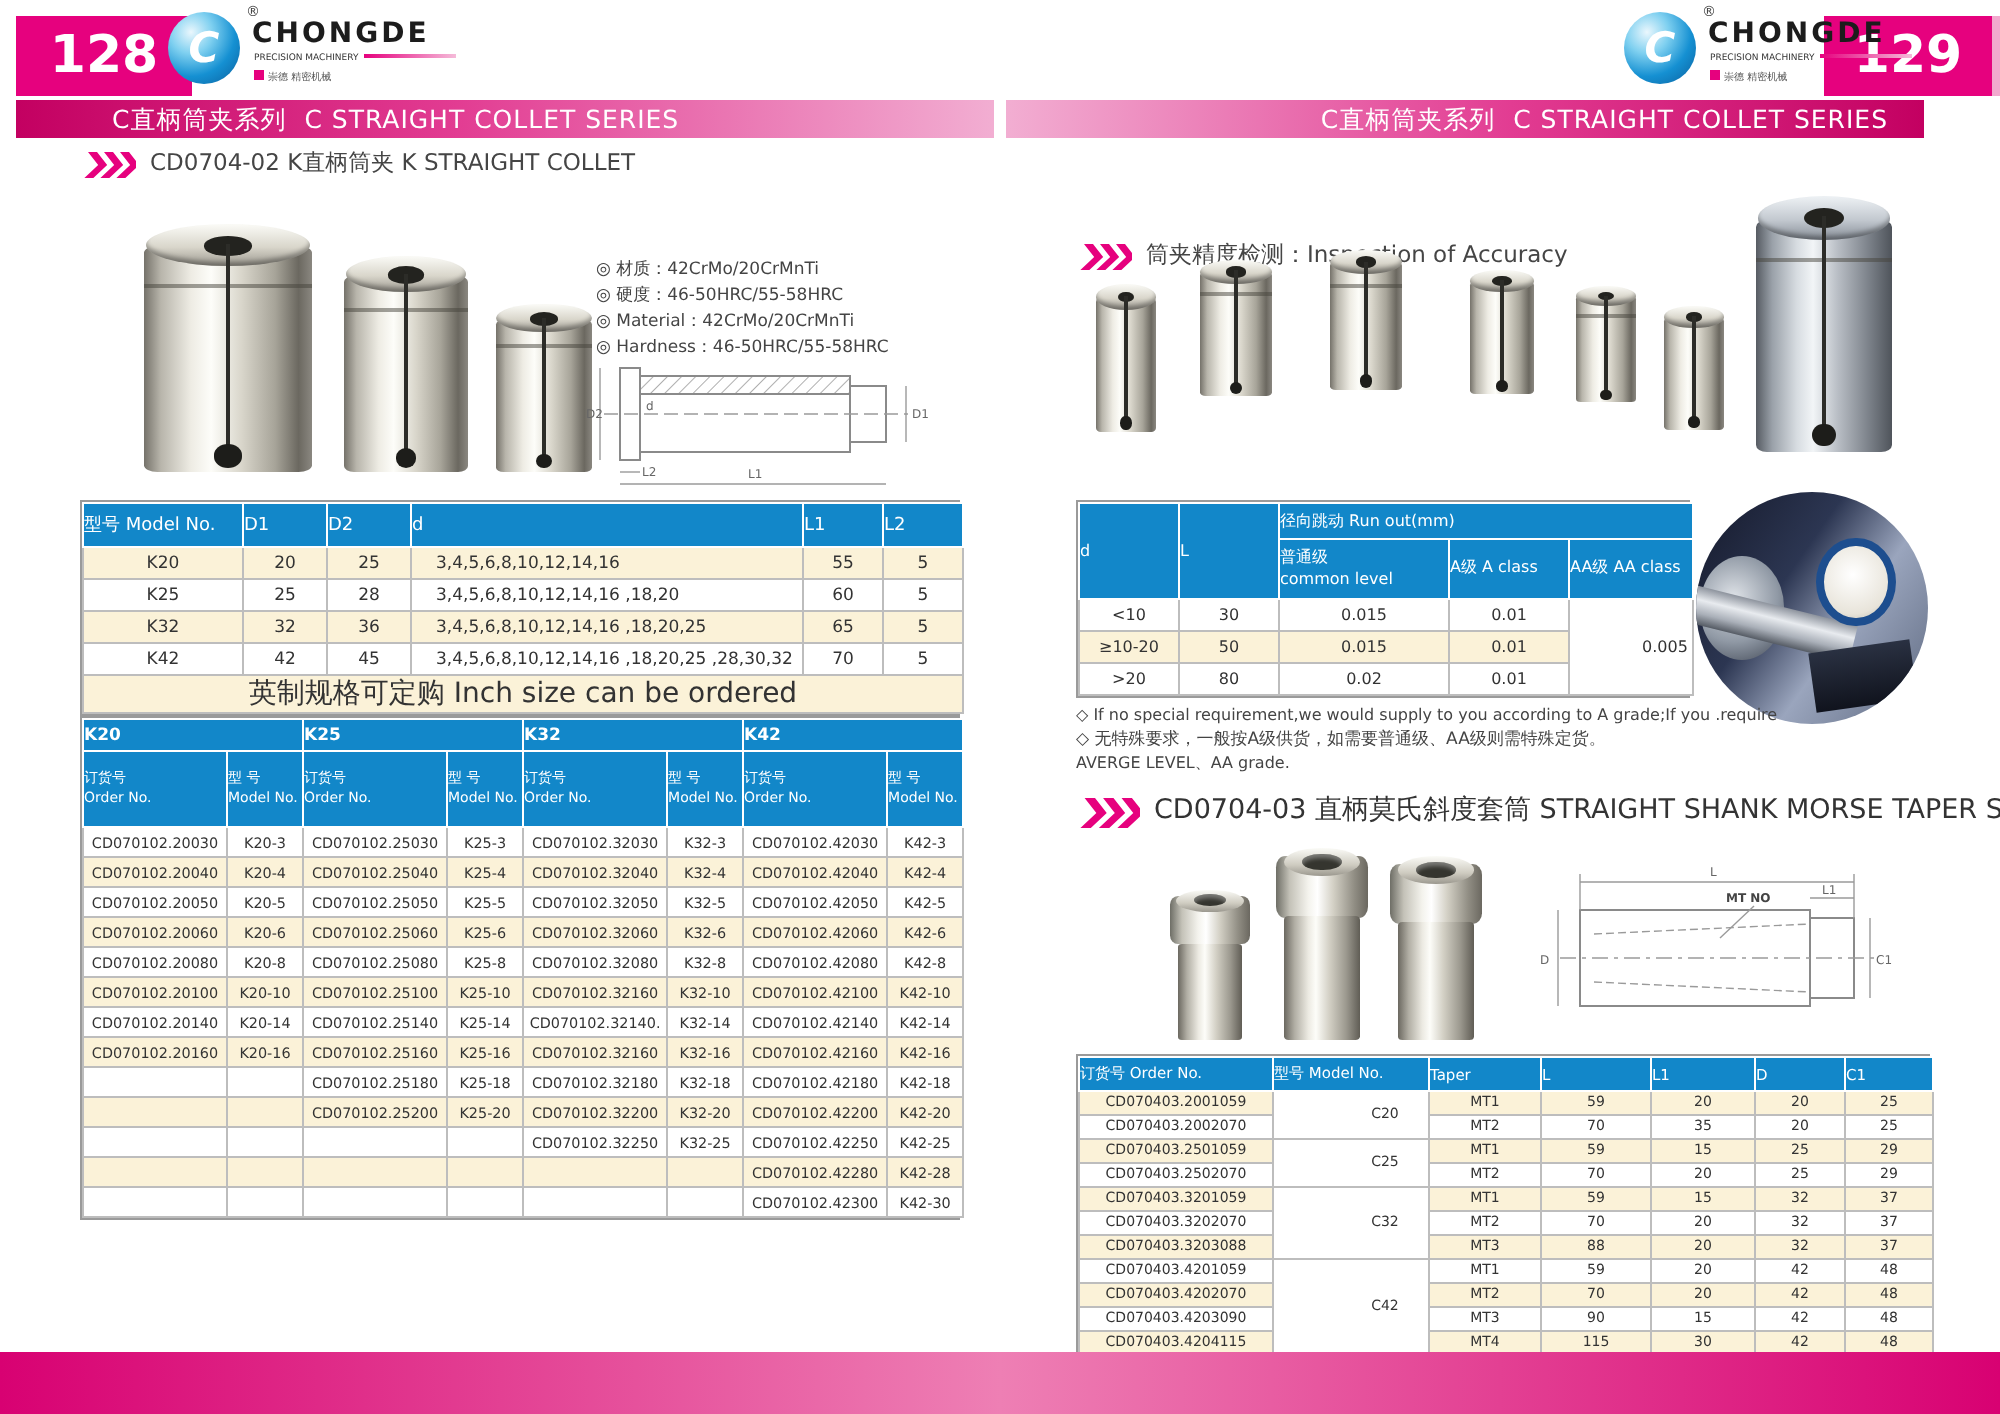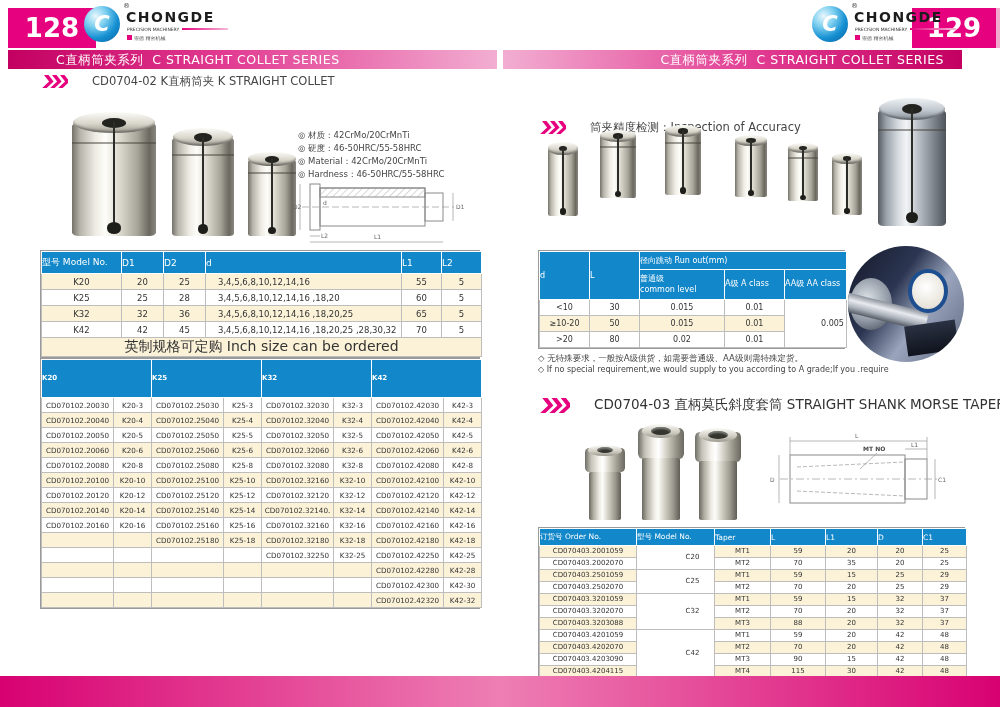--- a/index.html
+++ b/index.html
@@ -23,21 +23,21 @@
     color:#fff; font-weight:bold; font-style:italic; font-size:21px; text-align:center; line-height:36px; }
   .logo-reg { position:absolute; left:39px; top:0; font-size:7px; color:#444; }
   .logo-name { position:absolute; left:42px; top:7px; font-size:14px; font-weight:bold; letter-spacing:1.5px; color:#1c1c1c; }
   .logo-sub { position:absolute; left:43px; top:25px; font-size:4.5px; color:#333; white-space:nowrap; }
   .logo-line { display:inline-block; width:46px; height:2px; margin-left:3px; vertical-align:1px;
     background:linear-gradient(90deg,#E6017E,#F5BBD9); }
   .logo-cn { position:absolute; left:43px; top:33px; font-size:5px; color:#555; white-space:nowrap; }
   .logo-cn .sq { display:inline-block; width:5px; height:5px; background:#E6017E; margin-right:2px; }
 
   
-  .sect { display:flex; align-items:center; gap:24px; white-space:nowrap; }
+  .sect { display:flex; align-items:flex-end; gap:7px; white-space:nowrap; }
   .sect .txt { font-size:11.5px; color:#454545; }
   .sect.big .txt { font-size:13.5px; color:#333; }
 
   
   .tblwrap { border:1px solid #9a9a9a; background:#fff; }
   table { border-collapse:collapse; table-layout:fixed; width:100%; }
   th { background:#1287C9; color:#fff; font-weight:normal; border:1px solid #fff;
        text-align:left; white-space:pre-line; }
   td { border:1px solid #bdbdbd; text-align:center; color:#333; background:#fff; overflow:hidden; }
   .mcell { background:#fff !important;padding-left:34px; }
@@ -279,20 +279,38 @@
         <col style="width:72px">
         <col style="width:38px">
       </colgroup>
     <thead>
       <tr>
         <th colspan="2">K20</th>
         <th colspan="2">K25</th>
         <th colspan="2">K32</th>
         <th colspan="2">K42</th>
       </tr>
+      <tr>
+        <th>订货号
+Order No.</th>
+        <th>型 号
+Model No.</th>
+        <th>订货号
+Order No.</th>
+        <th>型 号
+Model No.</th>
+        <th>订货号
+Order No.</th>
+        <th>型 号
+Model No.</th>
+        <th>订货号
+Order No.</th>
+        <th>型 号
+Model No.</th>
+      </tr>
     </thead>
     <tbody>
         <tr>
           <td>CD070102.20030</td>
           <td>K20-3</td>
           <td>CD070102.25030</td>
           <td>K25-3</td>
           <td>CD070102.32030</td>
           <td>K32-3</td>
           <td>CD070102.42030</td>
@@ -342,30 +360,20 @@
           <td>CD070102.20100</td>
           <td>K20-10</td>
           <td>CD070102.25100</td>
           <td>K25-10</td>
           <td>CD070102.32160</td>
           <td>K32-10</td>
           <td>CD070102.42100</td>
           <td>K42-10</td>
         </tr>
         <tr>
-          <td>CD070102.20120</td>
-          <td>K20-12</td>
-          <td>CD070102.25120</td>
-          <td>K25-12</td>
-          <td>CD070102.32120</td>
-          <td>K32-12</td>
-          <td>CD070102.42120</td>
-          <td>K42-12</td>
-        </tr>
-        <tr>
           <td>CD070102.20140</td>
           <td>K20-14</td>
           <td>CD070102.25140</td>
           <td>K25-14</td>
           <td>CD070102.32140.</td>
           <td>K32-14</td>
           <td>CD070102.42140</td>
           <td>K42-14</td>
         </tr>
         <tr>
@@ -384,20 +392,30 @@
           <td>CD070102.25180</td>
           <td>K25-18</td>
           <td>CD070102.32180</td>
           <td>K32-18</td>
           <td>CD070102.42180</td>
           <td>K42-18</td>
         </tr>
         <tr>
           <td></td>
           <td></td>
+          <td>CD070102.25200</td>
+          <td>K25-20</td>
+          <td>CD070102.32200</td>
+          <td>K32-20</td>
+          <td>CD070102.42200</td>
+          <td>K42-20</td>
+        </tr>
+        <tr>
+          <td></td>
+          <td></td>
           <td></td>
           <td></td>
           <td>CD070102.32250</td>
           <td>K32-25</td>
           <td>CD070102.42250</td>
           <td>K42-25</td>
         </tr>
         <tr>
           <td></td>
           <td></td>
@@ -410,30 +428,20 @@
         </tr>
         <tr>
           <td></td>
           <td></td>
           <td></td>
           <td></td>
           <td></td>
           <td></td>
           <td>CD070102.42300</td>
           <td>K42-30</td>
-        </tr>
-        <tr>
-          <td></td>
-          <td></td>
-          <td></td>
-          <td></td>
-          <td></td>
-          <td></td>
-          <td>CD070102.42320</td>
-          <td>K42-32</td>
         </tr>
       </tbody>
   </table>
 </div>
 
 <div class="abs sect" style="left:540px;top:74px;margin-top:46px;">
   <svg width="26" height="13" viewBox="0 0 26 13">
       <g fill="#E6017E" transform="skewX(-8)">
         <path d="M2 0 l6 6.5 L2 13 h4.5 l6 -6.5 L6.5 0 Z"></path>
         <path d="M10 0 l6 6.5 L10 13 h4.5 l6 -6.5 L14.5 0 Z"></path>
@@ -537,22 +545,23 @@
 </div>
 
 <div class="abs machine" style="left:848px;top:246px;width:116px;height:116px;">
   <div class="m-chuck"></div>
   <div class="m-spindle"></div>
   <div class="m-dial"></div>
   <div class="m-base"></div>
 </div>
 
 <div class="abs notes en2" style="left:538px;top:352px;">
+  <div>◇  If no special requirement,we would supply to you according to A grade;If you .require</div>
   <div style="font-size:8.5px">◇ 无特殊要求，一般按A级供货，如需要普通级、AA级则需特殊定货。</div>
-  <div>◇  If no special requirement,we would supply to you according to A grade;If you .require</div>
+  <div>AVERGE LEVEL、AA grade.</div>
 </div>
 
 <div class="abs sect big" style="left:540px;top:396px;">
   <svg width="30" height="15" viewBox="0 0 26 13">
       <g fill="#E6017E" transform="skewX(-8)">
         <path d="M2 0 l6 6.5 L2 13 h4.5 l6 -6.5 L6.5 0 Z"></path>
         <path d="M10 0 l6 6.5 L10 13 h4.5 l6 -6.5 L14.5 0 Z"></path>
         <path d="M18 0 l6 6.5 L18 13 h4.5 l6 -6.5 L22.5 0 Z"></path>
       </g>
     </svg>

